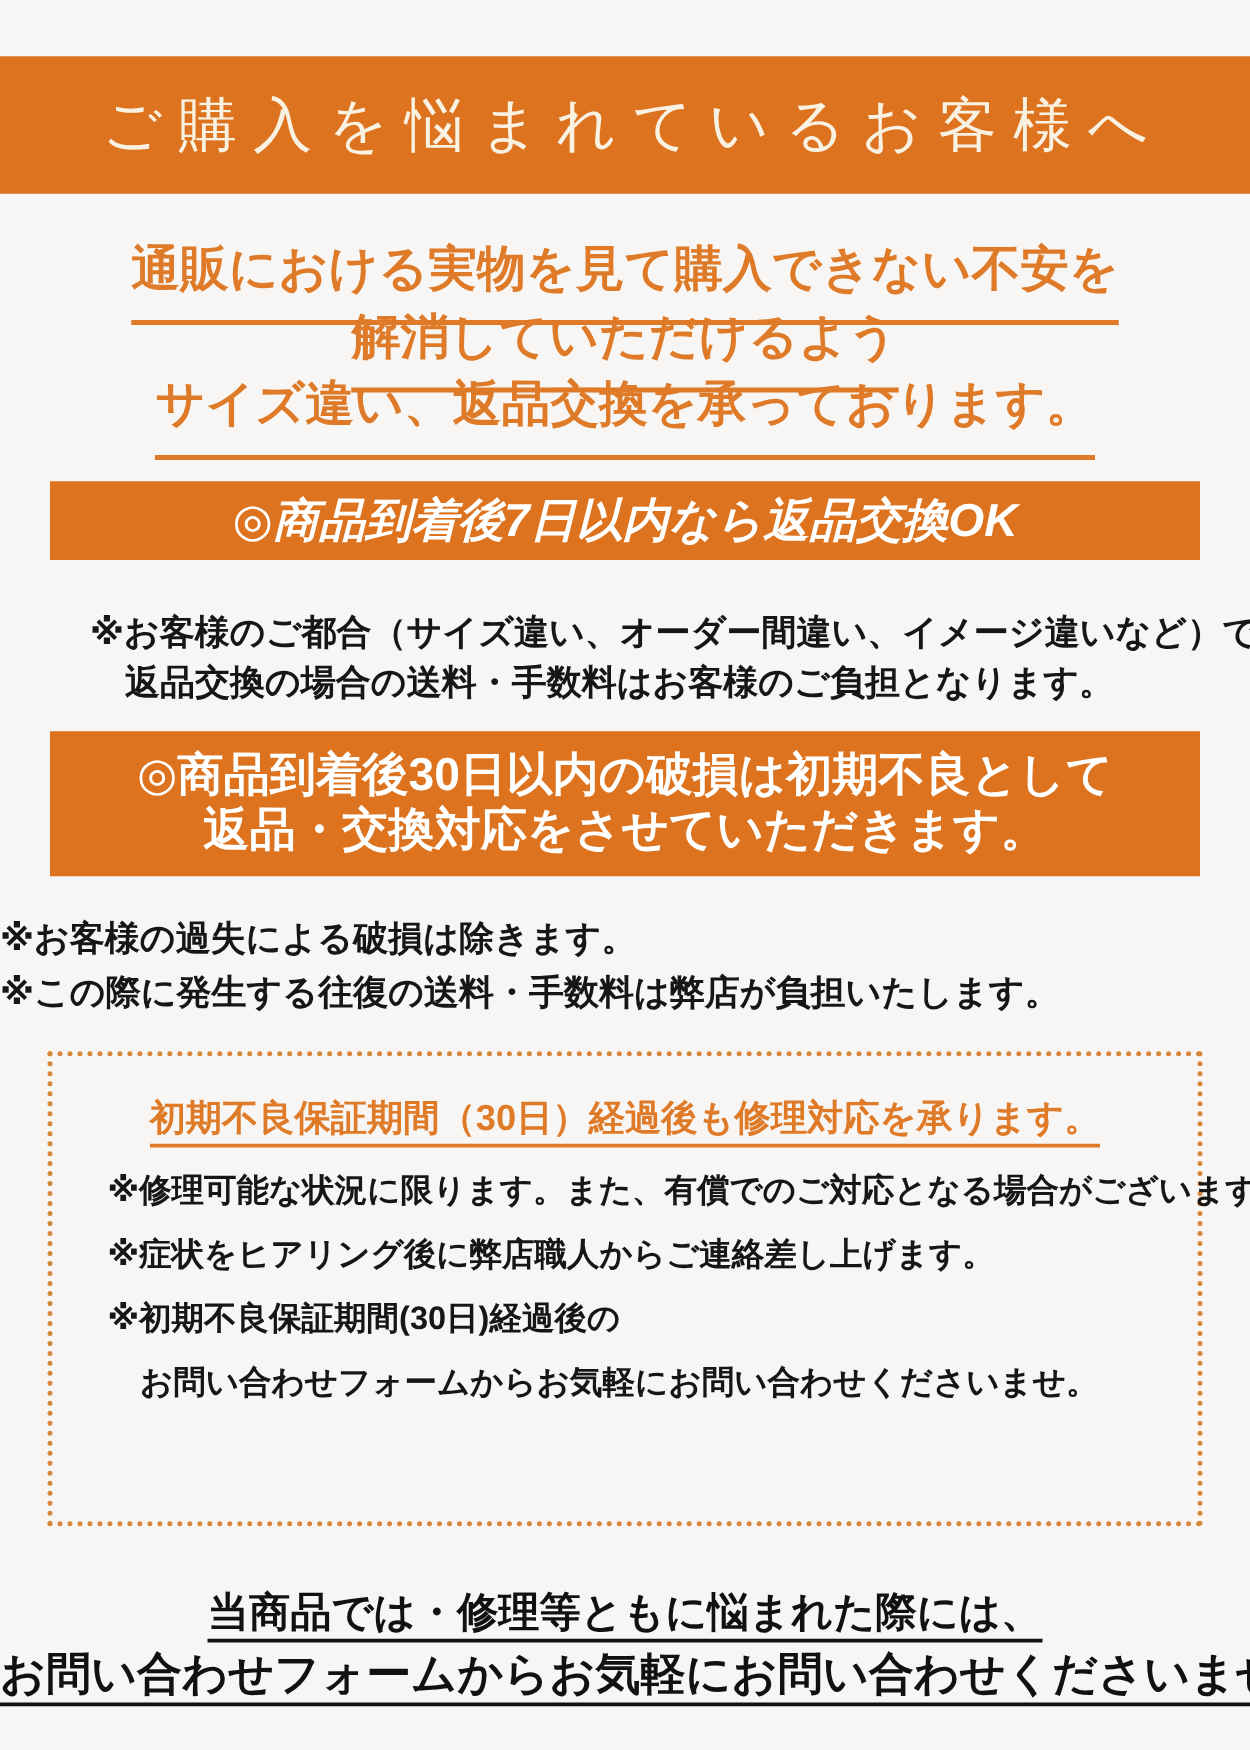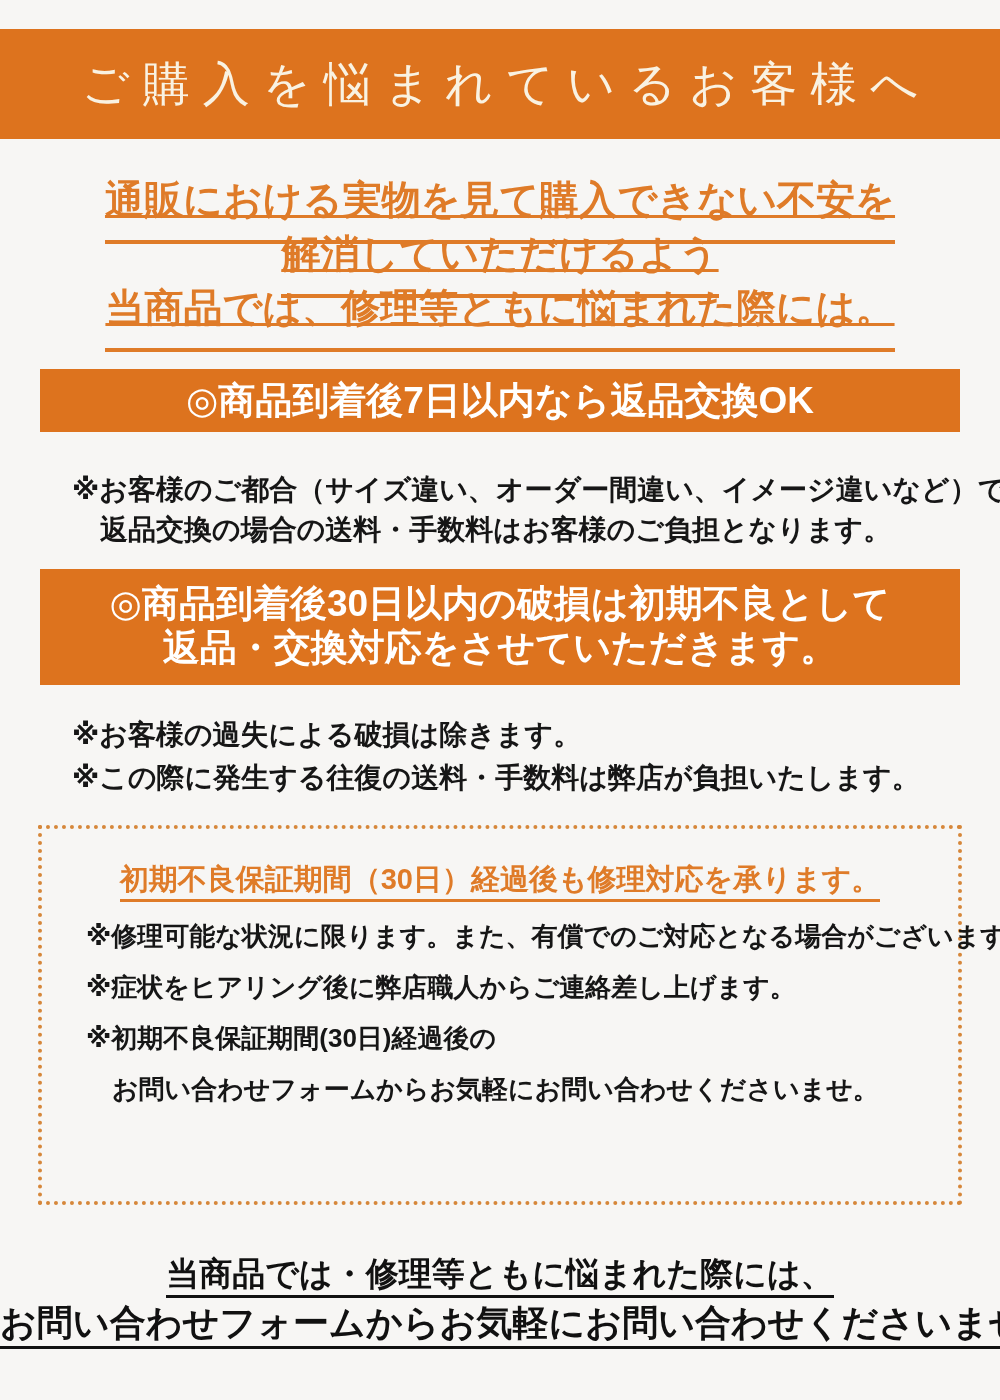--- a/index.html
+++ b/index.html
@@ -9,21 +9,21 @@
     height: 1400px;
     background: #f7f6f4;
     font-family: "Liberation Sans", "DejaVu Sans", sans-serif;
     overflow: hidden;
     color: #1c1c1c;
   }
   .page { width: 1000px; height: 1400px; position: relative; }
 
   
   .header-banner {
-    margin-top: 29px;
+    margin-top: 45px;
     width: 1000px;
     height: 110px;
     background: #dd731e;
     display: flex;
     align-items: center;
     justify-content: center;
   }
   .header-title {
     font-family: "Liberation Serif", "DejaVu Serif", serif;
     color: #f9f2e2;
@@ -40,37 +40,37 @@
     text-align: center;
     font-weight: bold;
     color: #df7b28;
     font-size: 39px;
     line-height: 54px;
   }
   .intro .u-orange {
     border-bottom: 4px solid #df7b28;
     padding-bottom: 19px;
     white-space: nowrap;
-    text-decoration: underline;
   }
 
   
   .banner {
     width: 920px;
     margin: 0 auto;
     background: #dd731e;
     color: #ffffff;
     font-weight: bold;
     text-align: center;
   }
   .banner-7 {
     margin-top: 34px;
     height: 63px;
     font-size: 37px;
     line-height: 63px;
+    font-style: italic;
   }
   .banner-30 {
     margin-top: 19px;
     padding: 13px 0 15px 0;
     font-size: 37px;
     line-height: 44px;
   }
   .banner div { white-space: nowrap; }
 
   
@@ -80,21 +80,20 @@
     font-size: 28px;
   }
   .note-7 {
     margin-top: 38px;
     padding-left: 72px;
     line-height: 40px;
   }
   .note-7 .indent { padding-left: 28px; }
   .note-30 {
     margin-top: 28px;
-    padding-left: 72px;
     line-height: 43px;
   }
   .note div { white-space: nowrap; }
 
   
   .repair-box {
     width: 924px;
     margin: 26px auto 0 auto;
     height: 380px;
     border: 4px dotted #d6873a;
@@ -151,21 +150,21 @@
   </div>
 
   <div class="intro">
     <div>
       <span class="u-orange">通販における実物を見て購入できない不安を</span>
     </div>
     <div>
       <span class="u-orange">解消していただけるよう</span>
     </div>
     <div>
-      <span class="u-orange">当商品では、修理等ともに悩まれた際には。</span>
+      <span class="u-orange">サイズ違い、返品交換を承っております。</span>
     </div>
   </div>
 
   <div class="banner banner-7">
     <div>◎商品到着後7日以内なら返品交換OK</div>
   </div>
 
   <div class="note note-7">
     <div>※お客様のご都合（サイズ違い、オーダー間違い、イメージ違いなど）での</div>
     <div class="indent">返品交換の場合の送料・手数料はお客様のご負担となります。</div>

